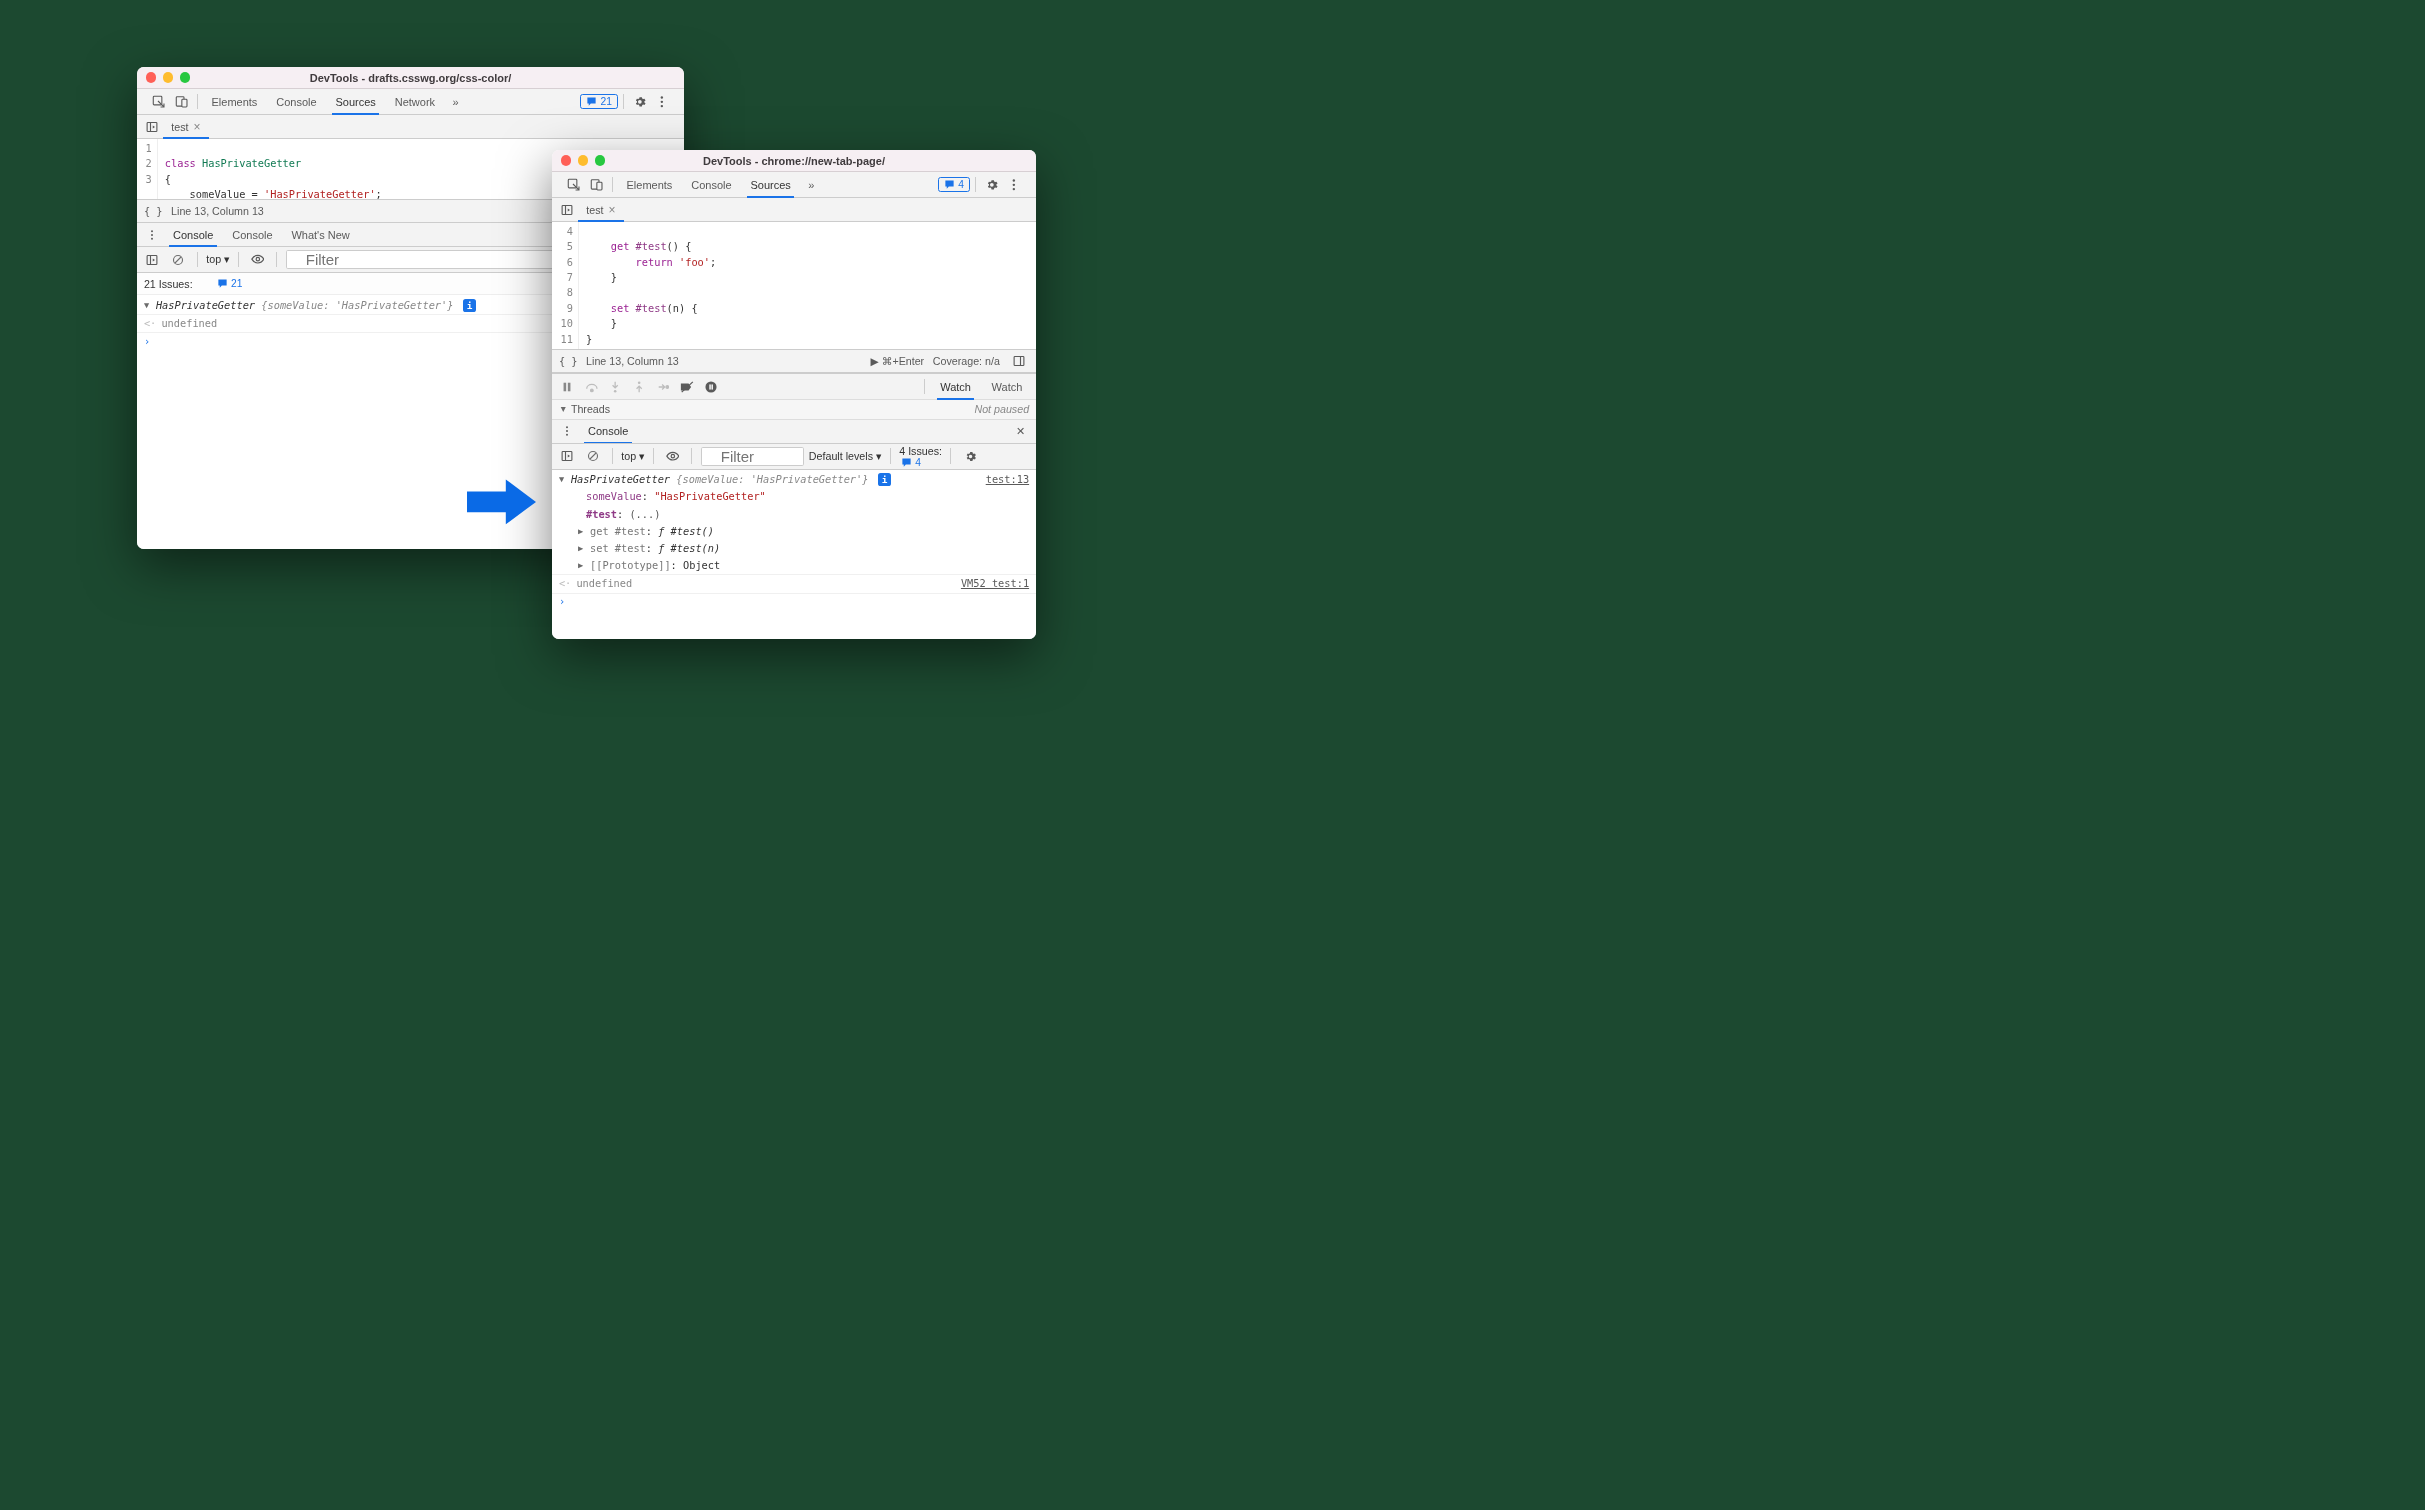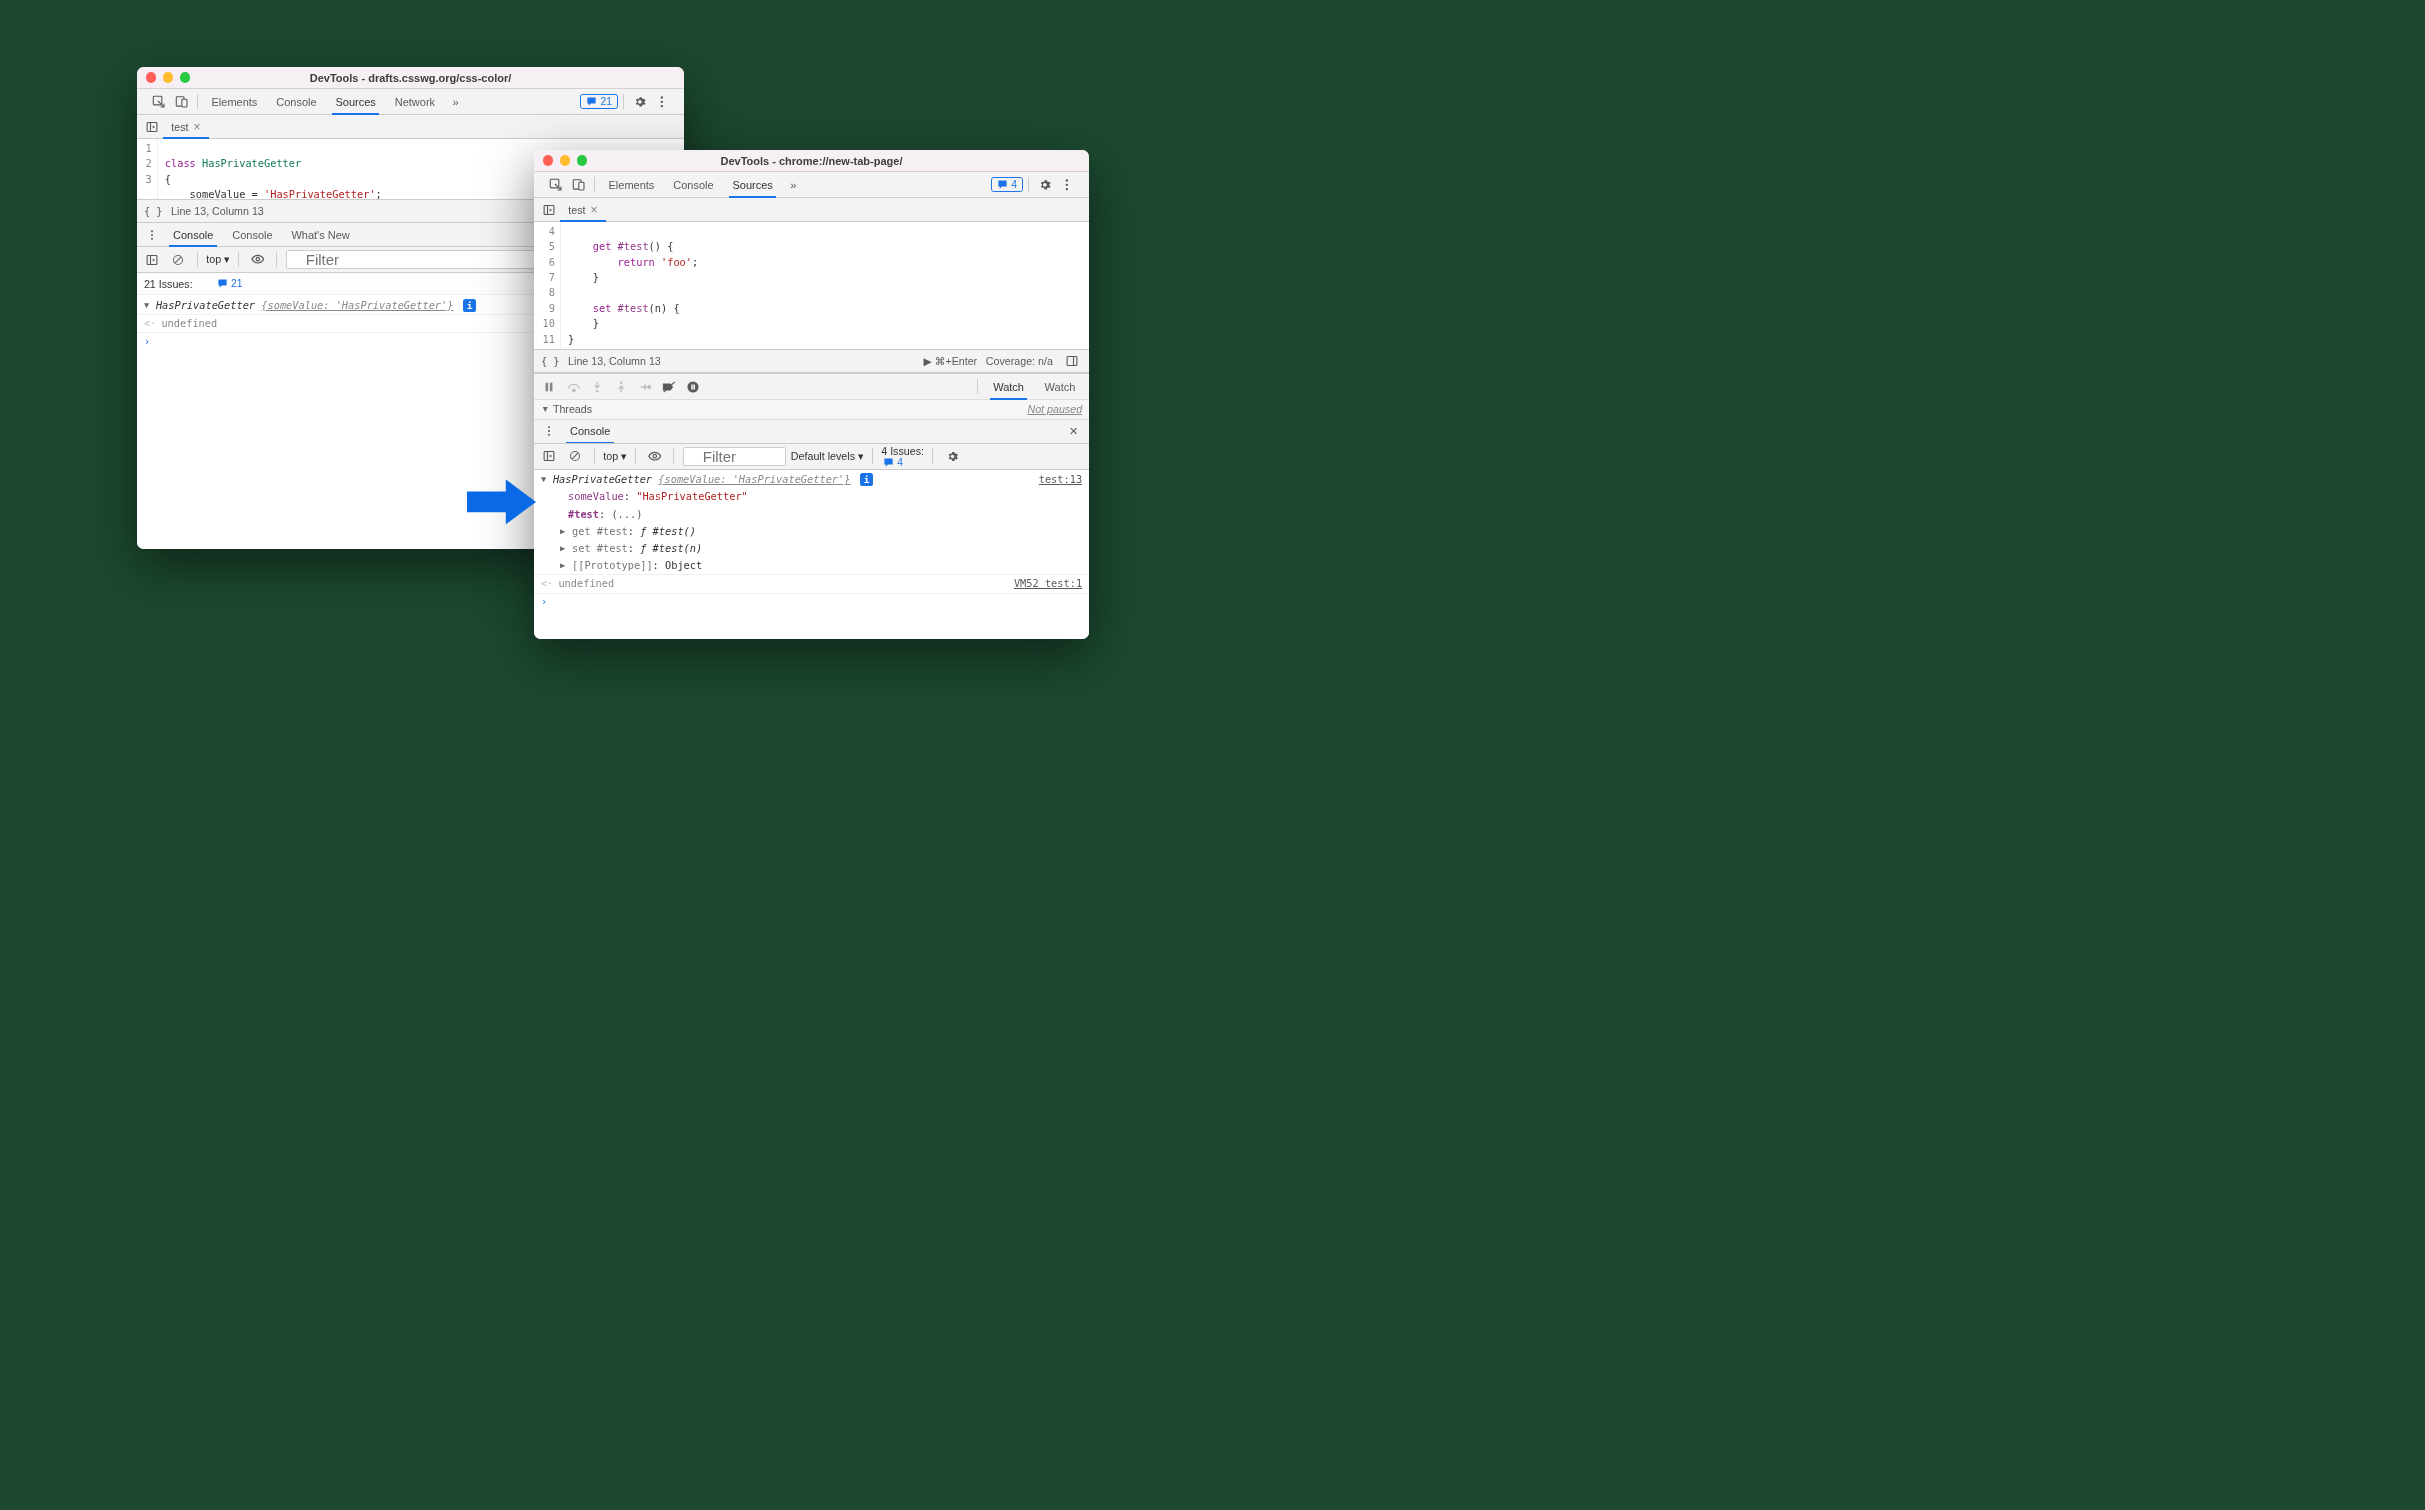--- a/index.html
+++ b/index.html
@@ -120,21 +120,21 @@
   .dbgbar {
     display:flex; align-items:center; height:26px; padding:0 5.1px; gap:3.4px;
     border-top:0.9px solid #ccc; background:#f3f3f3;
   }
   .dbgbar .tab { font-size:11px; }
   .threads {
     display:flex; align-items:center; height:20.6px; padding:0 6.9px;
     border-top:0.9px solid #ddd; border-bottom:0.9px solid #ddd;
     background:#f6f6f6; font-size:10.7px; color:#555;
   }
-  .grey { color:#888; font-style:italic;text-decoration:underline; }
+  .grey { color:#888; font-style:italic; }
   .italic { font-style: italic; }
   .purple { color:#8f3a86; }
   .strv { color:#b22222; }
   .fn { font-style:italic; }
   .arrow {
     position:absolute; left:467px; top:476px; width:69px; height:51px;
     z-index:20;
   }
   svg { display:block; }
 </style>
@@ -294,21 +294,21 @@
     <div class="row mono" style="border-top:0.9px solid #f0f0f0;">
       <span class="prompt-ret">&lt;·</span>
       <span style="color:#888">undefined</span>
     </div>
     <div class="row mono" style="border-top:0.9px solid #f0f0f0;">
       <span class="prompt-in">›</span>
     </div>
   </div>
 </div>
 
-<div class="window" style="left:505px; top:150px; width:555px; height:489px; z-index:10;">
+<div class="window" style="left:523px; top:150px; width:484px; height:489px; z-index:10;">
   <div class="titlebar">
     <div class="traffic">
       <div class="dot r"></div>
       <div class="dot y"></div>
       <div class="dot g"></div>
     </div>
     <div class="title">DevTools - chrome://new-tab-page/</div>
   </div>
 
   <div class="tabstrip">

